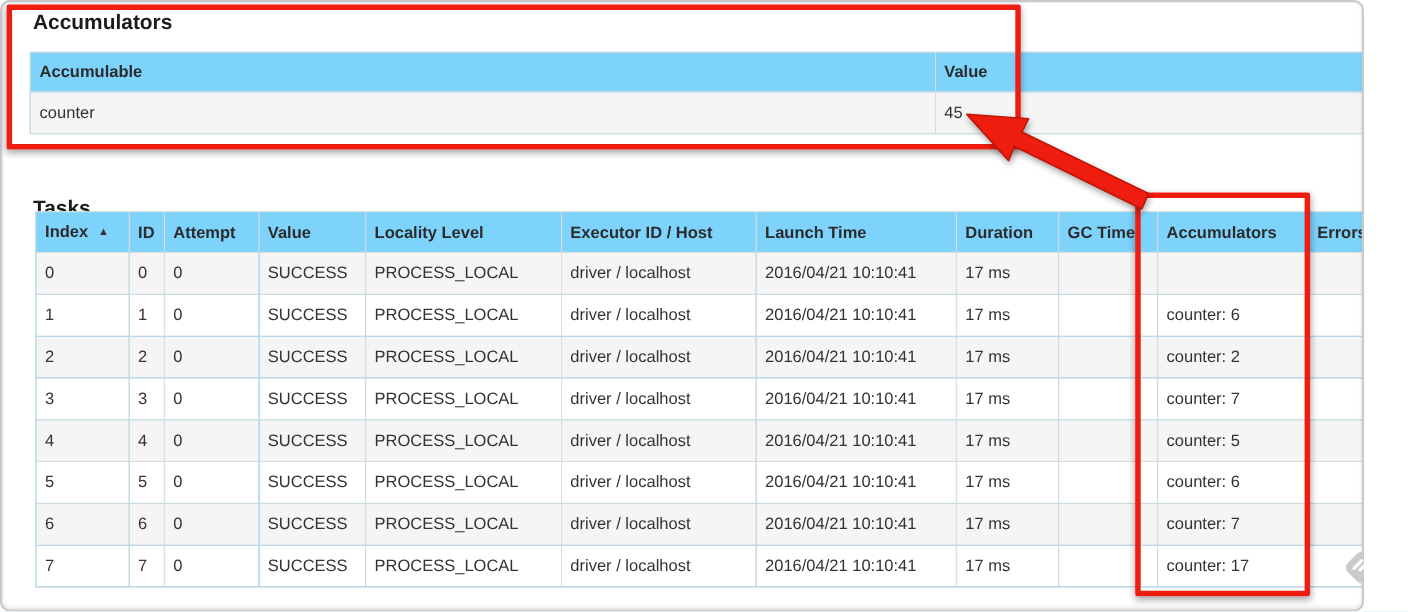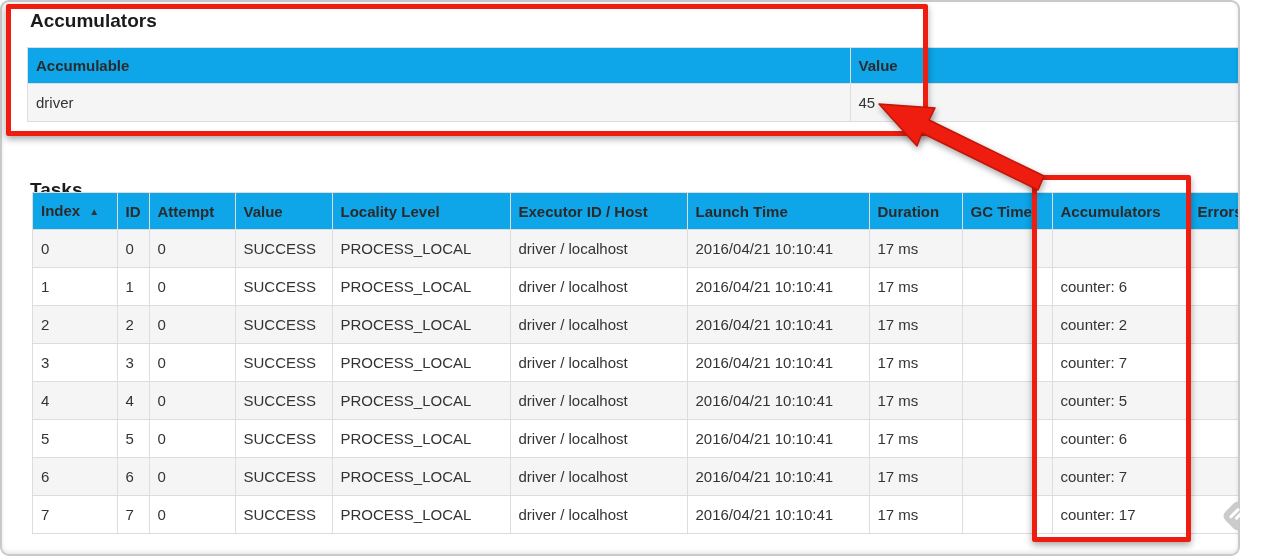--- a/index.html
+++ b/index.html
@@ -28,21 +28,21 @@
     line-height:24px;
   }
   #acc-heading{left:30px;top:9px;}
   #tasks-heading{left:30px;top:151px;margin-top:27px;}
 
   .tbl-wrap{
     position:absolute;
     border:1px solid #ddd;
     border-radius:0;
     overflow:hidden;
-    background:#0ea5e9;
+    background:#7dd3fc;
   }
   #acc-table-wrap{left:27px;top:47px;width:1226px;}
   #tasks-table-wrap{left:32px;top:192px;width:1226px;}
 
   table{
     border-collapse:collapse;
     table-layout:fixed;
     width:100%;
     font-size:15px;
     color:#333;
@@ -112,21 +112,21 @@
           <col style="width:404px">
         </colgroup>
       <thead>
         <tr id="acc-head-row">
             <th><span>Accumulable</span></th>
             <th><span>Value</span></th>
           </tr>
       </thead>
       <tbody id="acc-body">
           <tr>
-            <td>driver</td>
+            <td>counter</td>
             <td>45</td>
           </tr>
         </tbody>
     </table>
   </div>
 
   <h4 class="section-heading" id="tasks-heading">Tasks</h4>
 
   <div class="tbl-wrap" id="tasks-table-wrap">
     <table>

